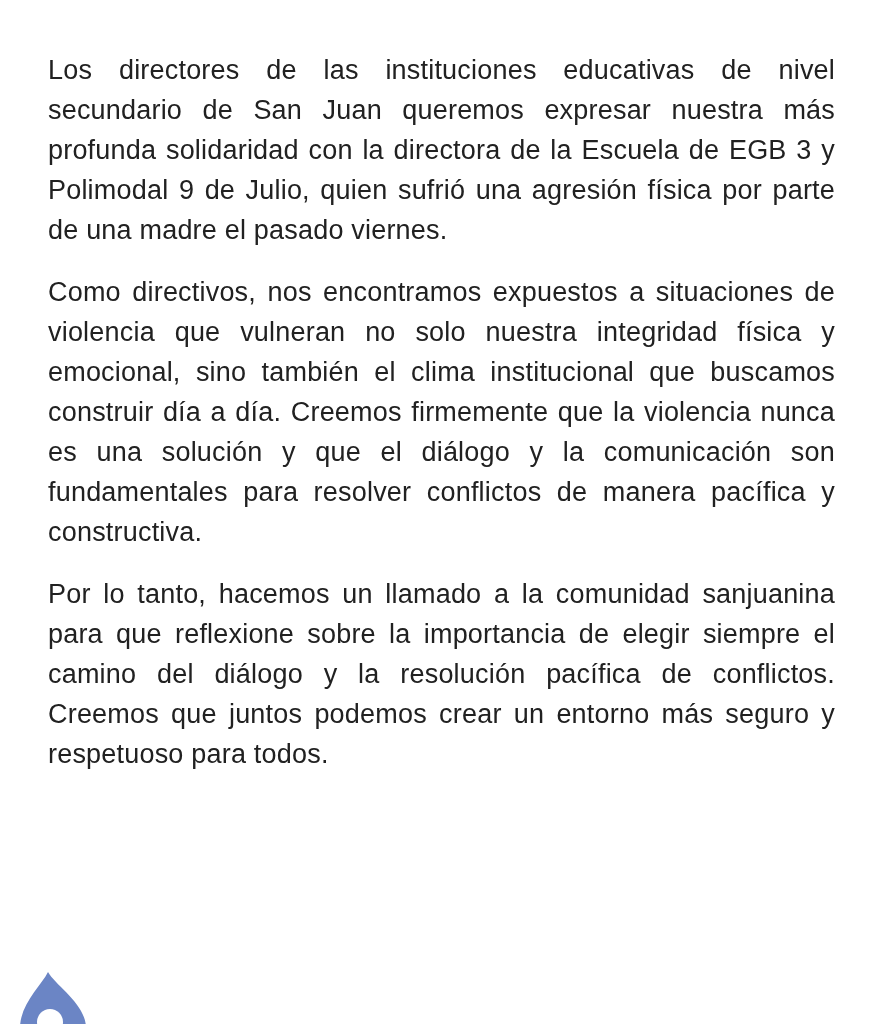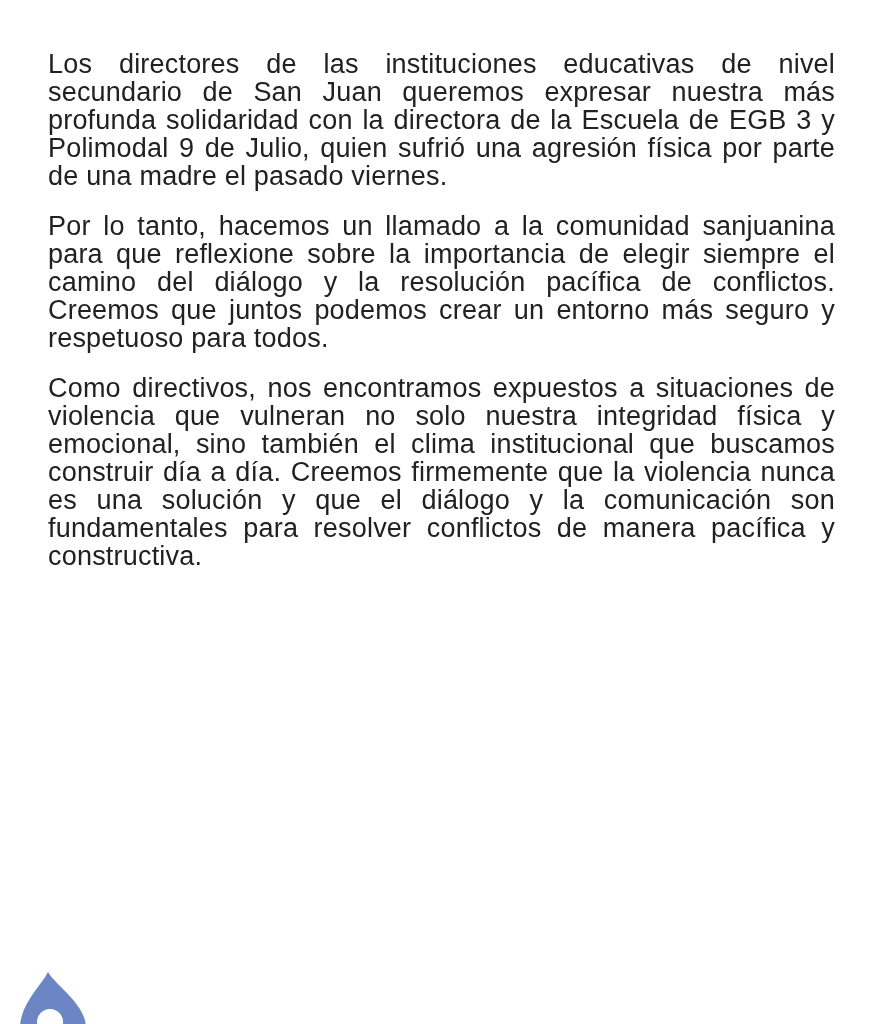--- a/index.html
+++ b/index.html
@@ -17,21 +17,21 @@
   .doc-page {
     position: absolute;
     left: 48px;
     top: 50px;
     width: 787px;
     color: #212121;
   }
   .doc-page p {
     margin: 0 0 22px 0;
     font-size: 27px;
-    line-height: 28px;
+    line-height: 40px;
     text-align: justify;
     text-justify: inter-word;
     letter-spacing: 0.2px;
   }
   .doc-page p:last-child {
     margin-bottom: 0;
   }
   .logo-wrap {
     position: absolute;
     left: 20px;
@@ -41,22 +41,22 @@
   }
   .logo-wrap svg {
     display: block;
   }
 </style>
 </head>
 <body>
 
 <div class="doc-page">
   <p>Los directores de las instituciones educativas de nivel secundario de San Juan queremos expresar nuestra más profunda solidaridad con la directora de la Escuela de EGB 3 y Polimodal 9 de Julio, quien sufrió una agresión física por parte de una madre el pasado viernes.</p>
+  <p>Como directivos, nos encontramos expuestos a situaciones de violencia que vulneran no solo nuestra integridad física y emocional, sino también el clima institucional que buscamos construir día a día. Creemos firmemente que la violencia nunca es una solución y que el diálogo y la comunicación son fundamentales para resolver conflictos de manera pacífica y constructiva.</p>
   <p>Por lo tanto, hacemos un llamado a la comunidad sanjuanina para que reflexione sobre la importancia de elegir siempre el camino del diálogo y la resolución pacífica de conflictos. Creemos que juntos podemos crear un entorno más seguro y respetuoso para todos.</p>
-  <p>Como directivos, nos encontramos expuestos a situaciones de violencia que vulneran no solo nuestra integridad física y emocional, sino también el clima institucional que buscamos construir día a día. Creemos firmemente que la violencia nunca es una solución y que el diálogo y la comunicación son fundamentales para resolver conflictos de manera pacífica y constructiva.</p>
 </div>
 
 <div class="logo-wrap">
   <svg width="68" height="88" viewBox="0 0 68 88" xmlns="http://www.w3.org/2000/svg" aria-hidden="true">
     <path d="M28 2
              C 36 16, 66 34, 66 58
              C 66 77, 51 88, 32 88
              C 13 88, 0 76, 0 58
              C 0 34, 21 16, 28 2 Z" fill="#6B85C5"></path>
     <circle cx="30" cy="52" r="13" fill="#ffffff"></circle>

